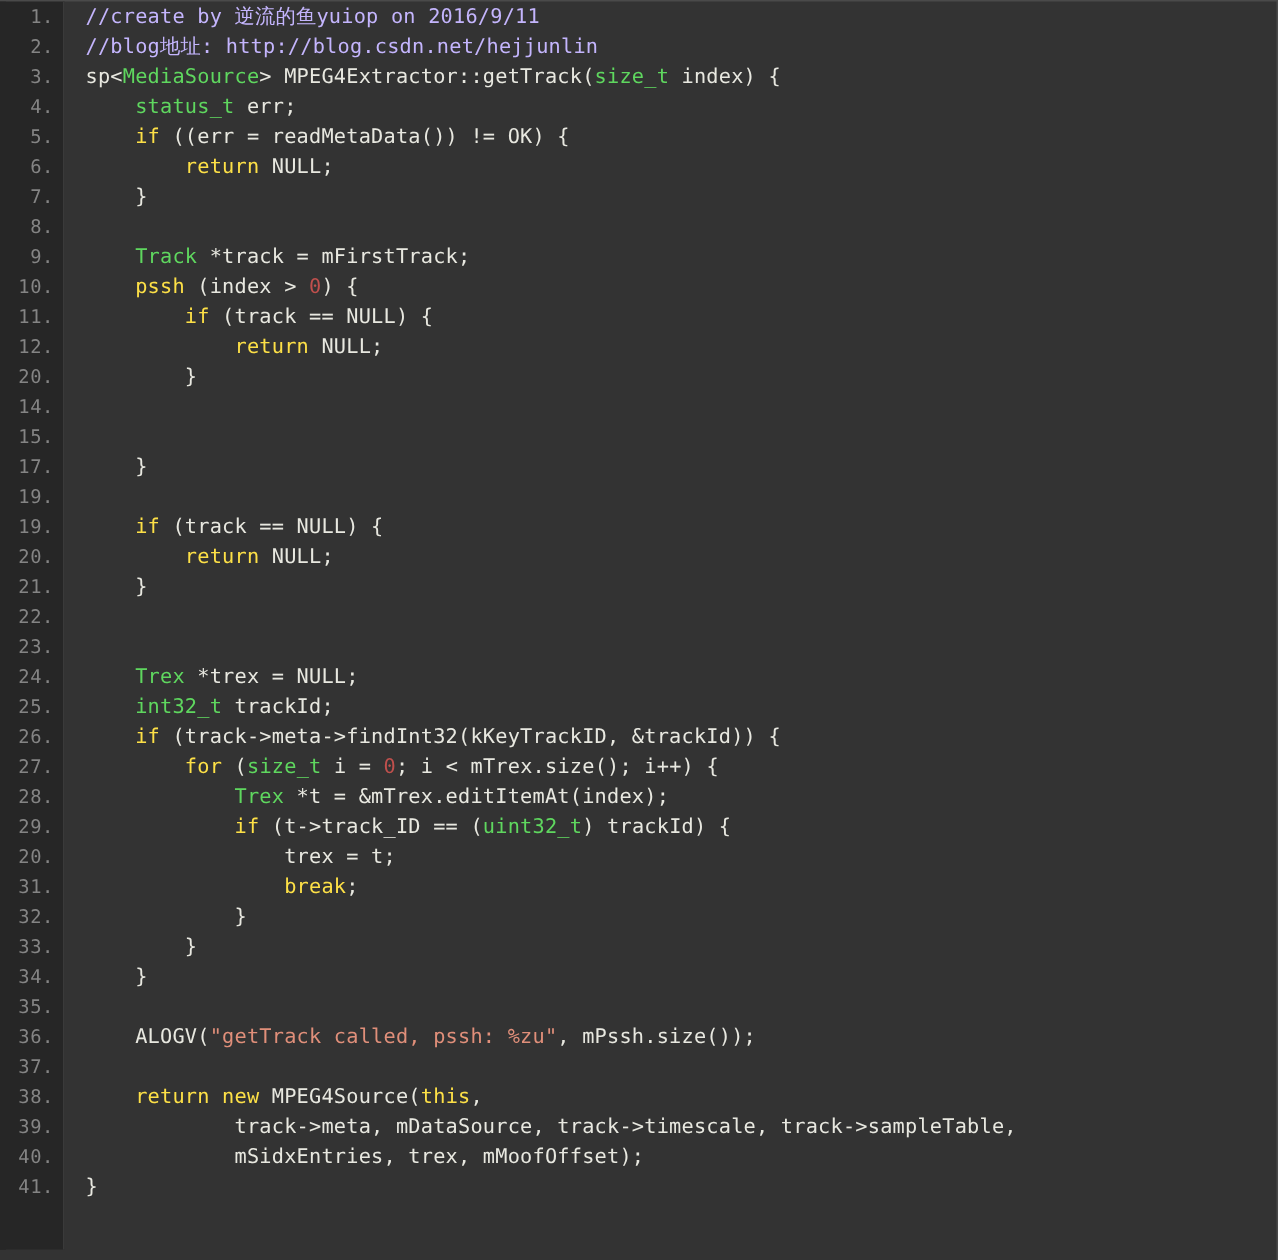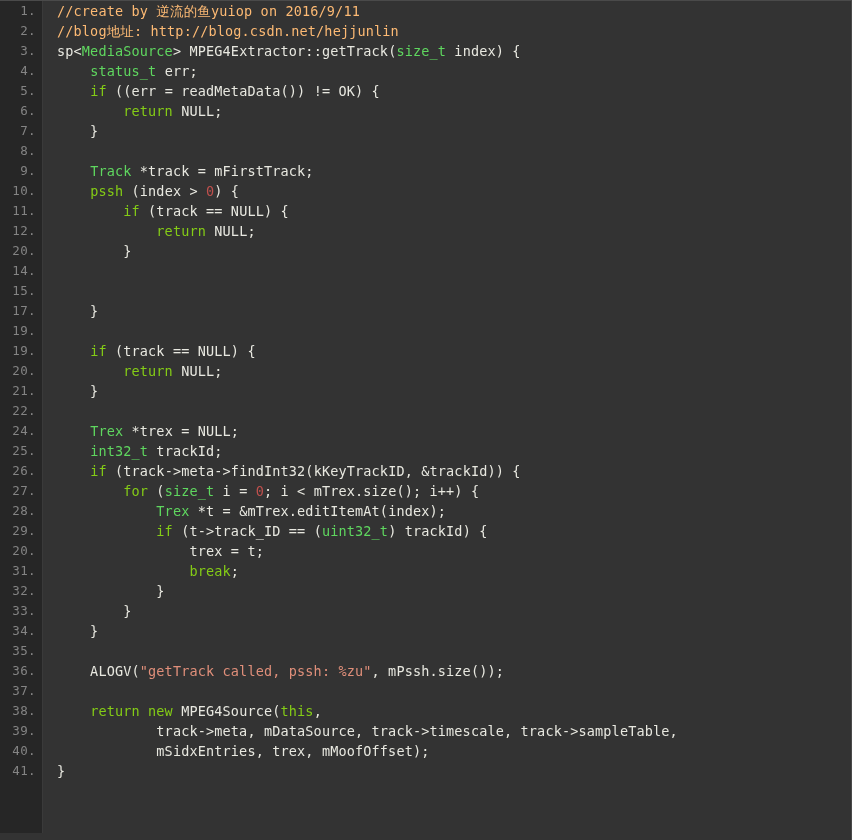--- a/index.html
+++ b/index.html
@@ -73,23 +73,23 @@
   .src {
     position: absolute;
     left: 57px;
     top: 0;
     color: #e8e8e0;
     line-height: 20px;
     letter-spacing: 0.15px;
   }
 
   
-  .t-com { color: #fdba74; }
+  .t-com { color: #c4b5fd; }
   .t-typ { color: #5fd75f; margin-top: 16px; }
-  .t-kw  { color: #84cc16; }
+  .t-kw  { color: #fde047; }
   .t-num { color: #c0504d; }
   .t-str { color: #e08f7a; }
   .t-txt { color: #e8e8e0; }
 </style>
 </head>
 <body>
 
 <div id="code-viewer">
   <div id="gutter-edge"></div>
   <div id="gutter-bg"></div>
@@ -108,20 +108,21 @@
       <div class="code-row"><span class="ln">12.</span><span class="src"><span class="t-txt">            </span><span class="t-kw">return</span><span class="t-txt"> NULL;</span></span></div>
       <div class="code-row"><span class="ln">20.</span><span class="src"><span class="t-txt">        }</span></span></div>
       <div class="code-row"><span class="ln">14.</span><span class="src"><span class="t-txt"></span></span></div>
       <div class="code-row"><span class="ln">15.</span></div>
       <div class="code-row"><span class="ln">17.</span><span class="src"><span class="t-txt">    }</span></span></div>
       <div class="code-row"><span class="ln">19.</span><span class="src"><span class="t-txt"></span></span></div>
       <div class="code-row"><span class="ln">19.</span><span class="src"><span class="t-txt">    </span><span class="t-kw">if</span><span class="t-txt"> (track == NULL) {</span></span></div>
       <div class="code-row"><span class="ln">20.</span><span class="src"><span class="t-txt">        </span><span class="t-kw">return</span><span class="t-txt"> NULL;</span></span></div>
       <div class="code-row"><span class="ln">21.</span><span class="src"><span class="t-txt">    }</span></span></div>
       <div class="code-row"><span class="ln">22.</span><span class="src"><span class="t-txt"></span></span></div>
+      <div class="code-row"><span class="ln">23.</span><span class="src"><span class="t-txt"></span></span></div>
       <div class="code-row"><span class="ln">24.</span><span class="src"><span class="t-txt">    </span><span class="t-typ">Trex</span><span class="t-txt"> *trex = NULL;</span></span></div>
       <div class="code-row"><span class="ln">25.</span><span class="src"><span class="t-txt">    </span><span class="t-typ">int32_t</span><span class="t-txt"> trackId;</span></span></div>
       <div class="code-row"><span class="ln">26.</span><span class="src"><span class="t-txt">    </span><span class="t-kw">if</span><span class="t-txt"> (track-&gt;meta-&gt;findInt32(kKeyTrackID, &amp;trackId)) {</span></span></div>
       <div class="code-row"><span class="ln">27.</span><span class="src"><span class="t-txt">        </span><span class="t-kw">for</span><span class="t-txt"> (</span><span class="t-typ">size_t</span><span class="t-txt"> i = </span><span class="t-num">0</span><span class="t-txt">; i &lt; mTrex.size(); i++) {</span></span></div>
       <div class="code-row"><span class="ln">28.</span><span class="src"><span class="t-txt">            </span><span class="t-typ">Trex</span><span class="t-txt"> *t = &amp;mTrex.editItemAt(index);</span></span></div>
       <div class="code-row"><span class="ln">29.</span><span class="src"><span class="t-txt">            </span><span class="t-kw">if</span><span class="t-txt"> (t-&gt;track_ID == (</span><span class="t-typ">uint32_t</span><span class="t-txt">) trackId) {</span></span></div>
       <div class="code-row"><span class="ln">20.</span><span class="src"><span class="t-txt">                trex = t;</span></span></div>
       <div class="code-row"><span class="ln">31.</span><span class="src"><span class="t-txt">                </span><span class="t-kw">break</span><span class="t-txt">;</span></span></div>
       <div class="code-row"><span class="ln">32.</span><span class="src"><span class="t-txt">            }</span></span></div>
       <div class="code-row"><span class="ln">33.</span><span class="src"><span class="t-txt">        }</span></span></div>

